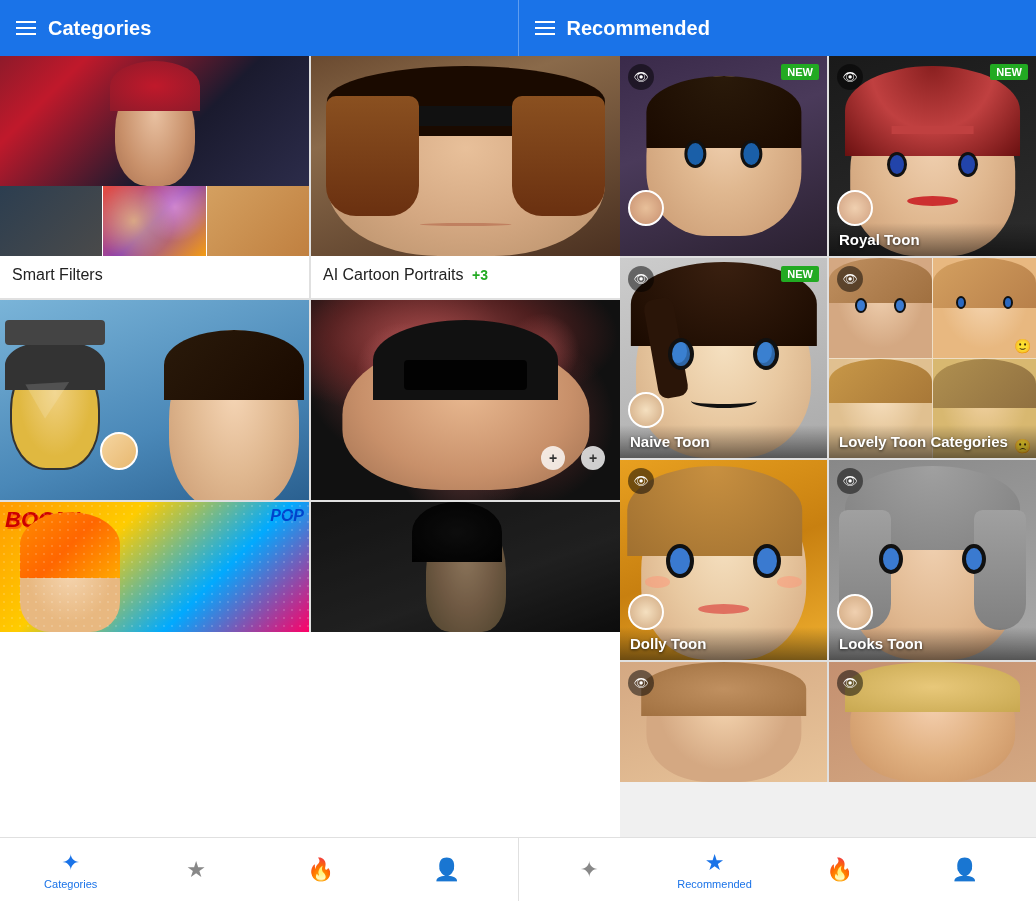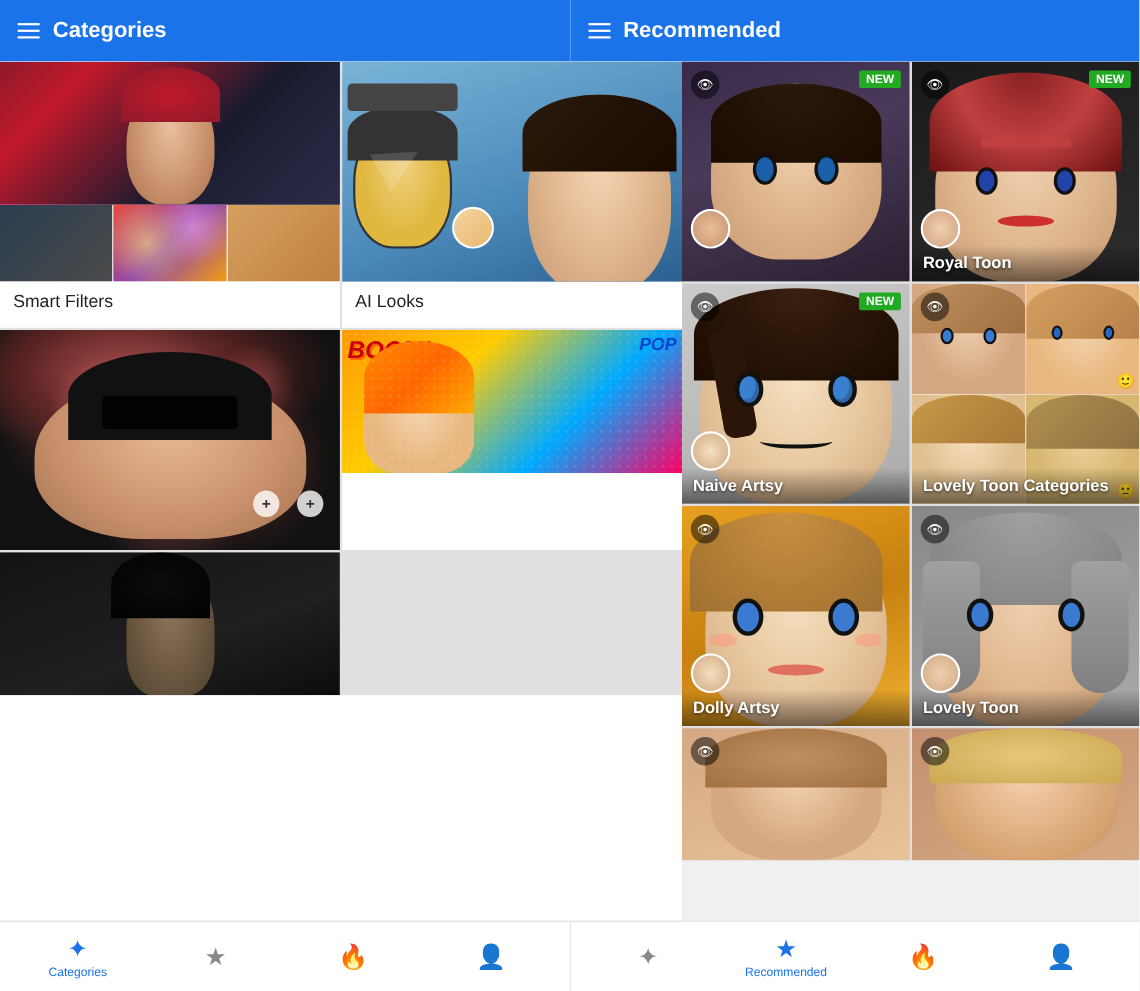--- a/index.html
+++ b/index.html
@@ -423,39 +423,54 @@
               <div style="position:absolute;top:0;left:0;width:100%;height:100%;opacity:0.7;background:radial-gradient(circle at 30% 50%,#f0d080 0%,transparent 50%),radial-gradient(circle at 70% 30%,#e8a0e0 0%,transparent 40%);"></div>
             </div>
             <div class="sf-bottom-img sf-b3" style="background:linear-gradient(135deg,#d4a060,#c08040);"></div>
           </div>
         </div>
         <div class="card-label">
           <span>Smart Filters</span>
         </div>
       </div>
 
+      <div class="category-card">
+        <div class="card-images" style="height:200px;background:linear-gradient(160deg,#6a4a30 0%,#8a6a4a 30%,#4a3020 100%);position:relative;overflow:hidden;">
+
+          <div style="position:absolute;bottom:0;left:50%;transform:translateX(-50%);width:90%;height:90%;background:radial-gradient(ellipse at 50% 40%,#e8c09a 0%,#d4a882 50%,#b8906a 100%);border-radius:50% 50% 40% 40%;"></div>
+          <div style="position:absolute;top:5%;left:50%;transform:translateX(-50%);width:90%;height:35%;background:#1a0a00;border-radius:50% 50% 0 0;"></div>
+
+          <div style="position:absolute;top:25%;left:10%;right:10%;height:20px;background:#111;border-radius:4px;"></div>
+
+          <div style="position:absolute;top:20%;left:5%;width:30%;height:60%;background:linear-gradient(180deg,#8a5020 0%,#6a3010 100%);border-radius:10px 10px 30px 30px;"></div>
+          <div style="position:absolute;top:20%;right:5%;width:30%;height:60%;background:linear-gradient(180deg,#8a5020 0%,#6a3010 100%);border-radius:10px 10px 30px 30px;"></div>
+
+          <div style="position:absolute;bottom:15%;left:50%;transform:translateX(-50%);width:30%;height:3px;background:#c08060;border-radius:50%;"></div>
+        </div>
+        <div class="card-label">
+          <span>AI Cartoon Portraits</span>
+          <span class="label-new-badge">+3</span>
+        </div>
+      </div>
 
       <div class="category-card">
         <div class="card-images" style="height:200px;background:linear-gradient(160deg,#7ab4d8 0%,#4a88b8 60%,#2a6090 100%);position:relative;overflow:hidden;">
 
           <div class="watermark" style="top:30%;left:10%;">▶</div>
 
           <div style="position:absolute;bottom:-10px;right:10px;width:130px;height:180px;background:radial-gradient(ellipse at 50% 35%,#f5d5b5 0%,#e0b890 50%,#c89870 100%);border-radius:50% 50% 40% 40%;"></div>
 
           <div style="position:absolute;bottom:100px;right:5px;width:140px;height:70px;background:linear-gradient(135deg,#2a1a0a,#1a0a00);border-radius:50% 50% 0 0;"></div>
 
           <div style="position:absolute;bottom:30px;left:10px;width:90px;height:120px;background:radial-gradient(ellipse at 50% 35%,#f0d080 0%,#e0b840 60%);border-radius:50% 50% 40% 40%;border:2px solid #333;"></div>
           <div style="position:absolute;bottom:110px;left:5px;width:100px;height:50px;background:#333;border-radius:50% 50% 0 0;border:2px solid #333;"></div>
 
           <div style="position:absolute;bottom:155px;left:5px;width:100px;height:25px;background:#444;border-radius:4px;"></div>
 
           <div class="thumb-preview" style="position:absolute;bottom:30px;left:100px;width:38px;height:38px;border-radius:50%;border:2px solid white;overflow:hidden;background:linear-gradient(135deg,#f5d5a0,#e8b870);z-index:5;"></div>
-        </div>
-        <div class="card-label">
-          <span>AI Looks</span>
         </div>
       </div>
 
       <div class="category-card">
         <div class="card-images" style="height:200px;background:#111;position:relative;overflow:hidden;">
 
           <div class="roses-overlay"></div>
           <div style="position:absolute;top:0;left:0;width:100%;height:60%;background:radial-gradient(ellipse at 40% 30%,rgba(180,80,80,0.8) 0%,rgba(120,40,40,0.6) 40%,transparent 70%);"></div>
           <div style="position:absolute;top:10%;left:10%;width:40%;height:50%;background:radial-gradient(circle at 50%,rgba(190,100,100,0.7) 0%,transparent 60%);border-radius:50%;"></div>
           <div style="position:absolute;top:5%;right:10%;width:30%;height:40%;background:radial-gradient(circle at 50%,rgba(170,80,80,0.6) 0%,transparent 60%);border-radius:50%;"></div>
@@ -541,21 +556,21 @@
 
           <div style="position:absolute;top:20%;left:15%;width:30px;height:100px;background:#2a1508;border-radius:10px;transform:rotate(-10deg);"></div>
 
           <div style="position:absolute;top:40%;left:23%;width:26px;height:32px;background:#3a80d0;border-radius:50%;border:4px solid #111;box-shadow:inset -3px -3px 0 rgba(0,0,0,0.2);"></div>
           <div style="position:absolute;top:40%;right:23%;width:26px;height:32px;background:#3a80d0;border-radius:50%;border:4px solid #111;box-shadow:inset -3px -3px 0 rgba(0,0,0,0.2);"></div>
 
           <div style="position:absolute;top:68%;left:50%;transform:translateX(-50%);width:32%;height:14px;border-bottom:4px solid #111;border-radius:0 0 50% 50%;"></div>
         </div>
         <div class="eye-icon">👁</div>
         <div class="new-badge">NEW</div>
-        <div class="rec-card-label">Naive Artsy</div>
+        <div class="rec-card-label">Naive Toon</div>
         <div style="position:absolute;bottom:30px;left:8px;width:36px;height:36px;border-radius:50%;border:2px solid white;background:radial-gradient(ellipse,#f5e0c0,#d0a880);z-index:5;"></div>
       </div>
 
       <div class="rec-card">
         <div class="lovely-collection-bg">
           <div class="ltc-cell ltc-cell-1">
             <div style="width:100%;height:100%;background:radial-gradient(ellipse at 50% 35%,#f0d0b0 0%,#d4a882 60%);position:relative;">
               <div style="position:absolute;top:0;left:0;width:100%;height:45%;background:linear-gradient(135deg,#c09060,#a07040);border-radius:50% 50% 0 0;"></div>
               <div style="position:absolute;top:40%;left:25%;width:12px;height:15px;background:#3a7ad0;border-radius:50%;border:2px solid #111;"></div>
               <div style="position:absolute;top:40%;right:25%;width:12px;height:15px;background:#3a7ad0;border-radius:50%;border:2px solid #111;"></div>
@@ -595,38 +610,38 @@
 
           <div style="position:absolute;top:42%;left:22%;width:28px;height:34px;background:#3a7ad0;border-radius:50%;border:4px solid #111;"></div>
           <div style="position:absolute;top:42%;right:22%;width:28px;height:34px;background:#3a7ad0;border-radius:50%;border:4px solid #111;"></div>
 
           <div style="position:absolute;top:72%;left:50%;transform:translateX(-50%);width:25%;height:10px;background:#e07060;border-radius:50%;"></div>
 
           <div style="position:absolute;top:58%;left:12%;width:25px;height:12px;background:rgba(255,150,120,0.5);border-radius:50%;"></div>
           <div style="position:absolute;top:58%;right:12%;width:25px;height:12px;background:rgba(255,150,120,0.5);border-radius:50%;"></div>
         </div>
         <div class="eye-icon">👁</div>
-        <div class="rec-card-label">Dolly Artsy</div>
+        <div class="rec-card-label">Dolly Toon</div>
         <div style="position:absolute;bottom:30px;left:8px;width:36px;height:36px;border-radius:50%;border:2px solid white;background:radial-gradient(ellipse,#f5e0c0,#d0a880);z-index:5;"></div>
       </div>
 
       <div class="rec-card">
         <div class="lovely-toon-bg" style="position:relative;">
 
           <div style="position:absolute;bottom:0;left:50%;transform:translateX(-50%);width:82%;height:90%;background:radial-gradient(ellipse at 50% 35%,#f0d0b0 0%,#e0b890 50%,#c89870 100%);border-radius:50% 50% 40% 40%;"></div>
           <div style="position:absolute;top:3%;left:50%;transform:translateX(-50%);width:85%;height:42%;background:radial-gradient(ellipse at 50% 0%,#a0a0a0 0%,#808080 100%);border-radius:50% 50% 0 0;"></div>
 
           <div style="position:absolute;top:25%;left:5%;width:25%;height:60%;background:linear-gradient(180deg,#a0a0a0,#808080);border-radius:10px 10px 30px 30px;"></div>
           <div style="position:absolute;top:25%;right:5%;width:25%;height:60%;background:linear-gradient(180deg,#a0a0a0,#808080);border-radius:10px 10px 30px 30px;"></div>
 
           <div style="position:absolute;top:42%;left:24%;width:24px;height:30px;background:#3a7ad0;border-radius:50%;border:4px solid #111;"></div>
           <div style="position:absolute;top:42%;right:24%;width:24px;height:30px;background:#3a7ad0;border-radius:50%;border:4px solid #111;"></div>
         </div>
         <div class="eye-icon">👁</div>
-        <div class="rec-card-label">Lovely Toon</div>
+        <div class="rec-card-label">Looks Toon</div>
         <div style="position:absolute;bottom:30px;left:8px;width:36px;height:36px;border-radius:50%;border:2px solid white;background:radial-gradient(ellipse,#f0d0b0,#d0a880);z-index:5;"></div>
       </div>
 
       <div class="rec-card-partial">
         <div class="partial-bg-1" style="position:relative;">
           <div style="position:absolute;bottom:0;left:50%;transform:translateX(-50%);width:75%;height:100%;background:radial-gradient(ellipse at 50% 35%,#f5d5b0 0%,#d4a882 60%);border-radius:50% 50% 40% 40%;"></div>
           <div style="position:absolute;top:0;left:50%;transform:translateX(-50%);width:80%;height:45%;background:radial-gradient(ellipse at 50%,#c09060,#a07040);border-radius:50% 50% 0 0;"></div>
         </div>
         <div class="eye-icon">👁</div>
       </div>

